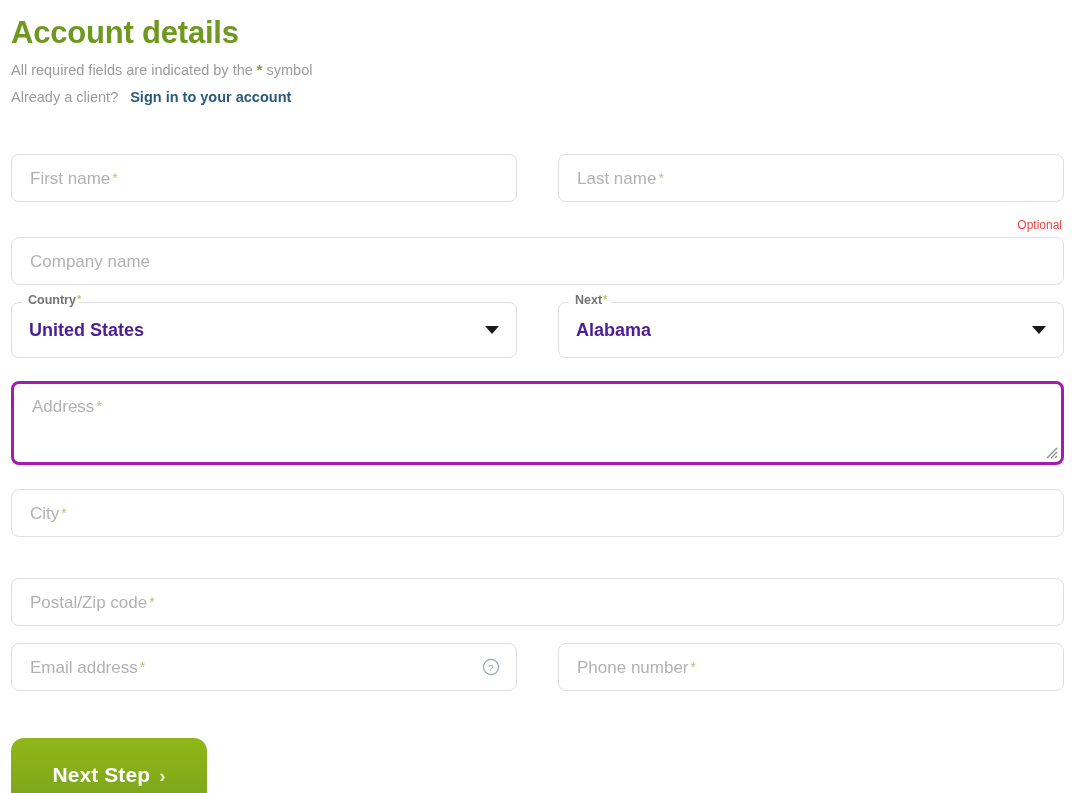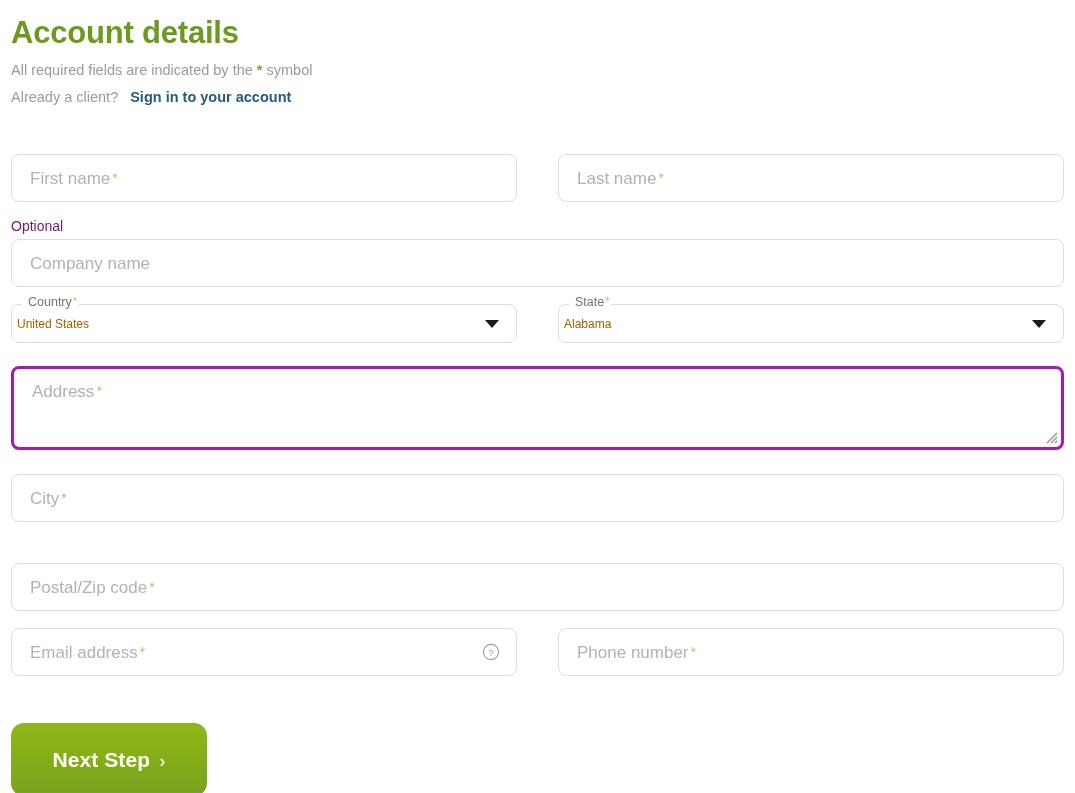--- a/index.html
+++ b/index.html
@@ -105,23 +105,23 @@
     color: #bcc275;
     font-size: 14px;
     vertical-align: top;
     position: relative;
     top: 1px;
     margin-left: 2px;
   }
 
   
   .optional-tag {
-    text-align: left;
-    font-size: 14px;
-    color: #701a75;
+    text-align: right;
+    font-size: 12px;
+    color: #ef4444;
     line-height: 1;
     padding-right: 2px;
     margin-bottom: 6px;
   }
 
   
   .textarea-field {
     position: relative;
     height: 84px;
     border: 3px solid #a21caf;
@@ -138,23 +138,24 @@
     bottom: 3px;
     width: 12px;
     height: 12px;
     pointer-events: auto;
     cursor: nwse-resize;
   }
 
   
   .select-wrap {
     position: relative;
-    height: 39px;
+    height: 56px;
     box-sizing: border-box;
     cursor: pointer;
+    font-weight: bold;
   }
   .select-outline {
     position: absolute;
     inset: 0;
     border: 1px solid #dedede;
     border-radius: 8px;
     box-sizing: border-box;
     pointer-events: none;
   }
   
@@ -179,25 +180,25 @@
     white-space: nowrap;
   }
   .float-label .star {
     color: #bcc275;
     font-size: 11px;
     vertical-align: top;
     margin-left: 1px;
   }
   .select-value {
     position: absolute;
-    left: 6px;
+    left: 18px;
     top: 50%;
     transform: translateY(-50%);
-    font-size: 12px;
-    color: #a16207;
+    font-size: 18px;
+    color: #4c1d95;
     line-height: 1;
     white-space: nowrap;
   }
   .caret {
     position: absolute;
     right: 18px;
     top: 50%;
     transform: translateY(-50%);
     width: 0;
     height: 0;
@@ -297,21 +298,21 @@
           <div class="notch" style="width: 57.0625px;"></div>
           <div class="float-label"><span>Country</span><span class="star">*</span></div>
           <div class="select-value">United States</div>
           <span class="caret"></span>
         </div>
       </div>
       <div class="col">
         <div class="select-wrap">
           <div class="select-outline"></div>
           <div class="notch" style="width: 42.4688px;"></div>
-          <div class="float-label"><span>State</span><span class="star">*</span></div>
+          <div class="float-label"><span>Next</span><span class="star">*</span></div>
           <div class="select-value">Alabama</div>
           <span class="caret"></span>
         </div>
       </div>
     </div>
 
     <div class="row" style="margin-top:23px;">
       <div class="col full">
         <div class="textarea-field">
           <span class="ph"><span>Address</span><span class="star">*</span></span>

